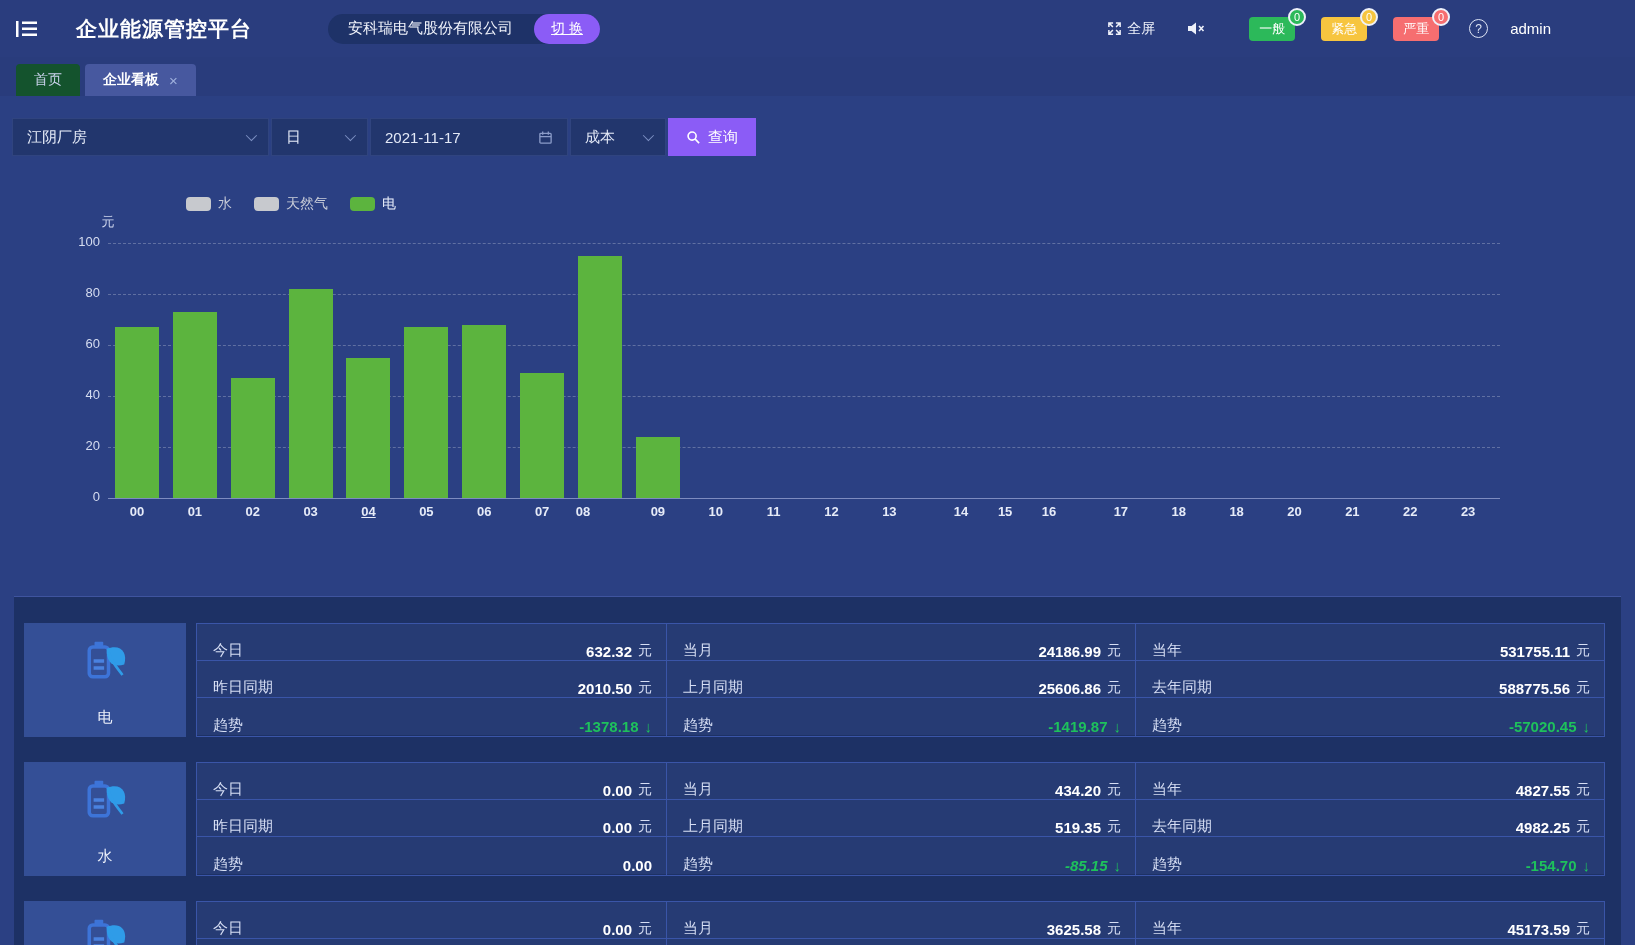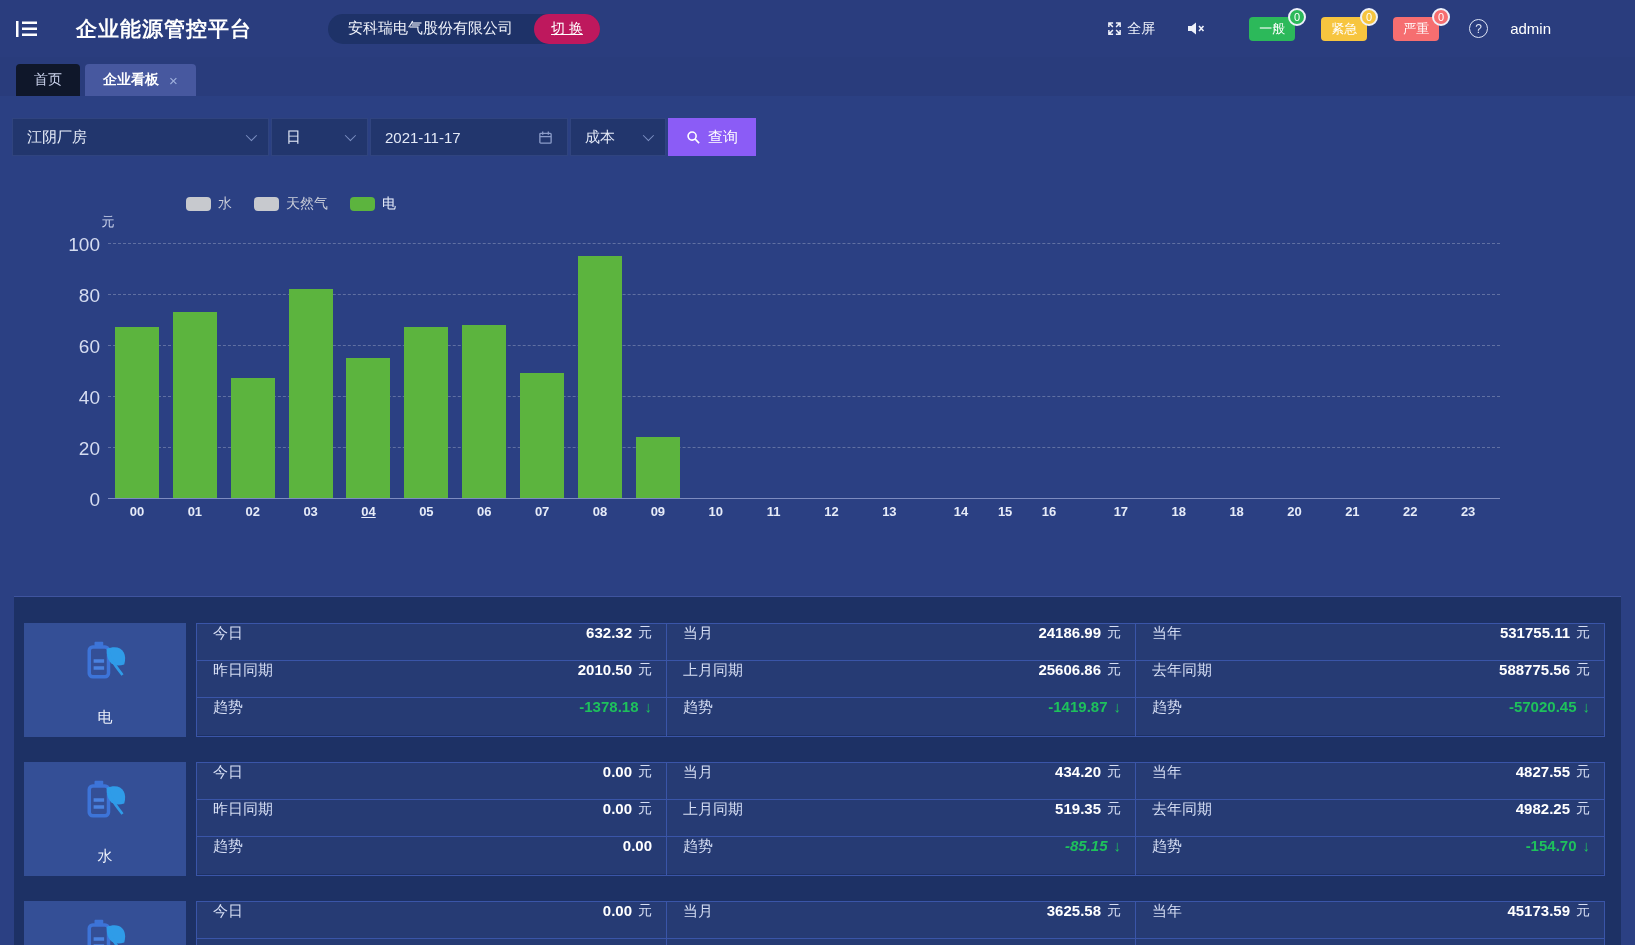--- a/index.html
+++ b/index.html
@@ -5,66 +5,66 @@
   * { margin:0; padding:0; box-sizing:border-box; }
   html,body { width:1635px; height:945px; overflow:hidden; }
   body { font-family:"Liberation Sans","DejaVu Sans",sans-serif; background:#2b4083; color:#fff; position:relative; }
 
   
   .app-header { height:57px; background:#2a3d7e; display:flex; align-items:center; padding-left:16px;gap:12px; }
   .menu-ic { width:22px; height:18px; cursor:pointer; flex:none; }
   .page-title { font-size:21px; font-weight:bold; letter-spacing:1px; margin-left:26px; white-space:nowrap; }
   .company-pill { position:relative; margin-left:64px; height:30px; width:272px; background:#1e3268; border-radius:15px; display:flex; align-items:center; padding:0 80px 0 20px; }
   .company-pill .cname { font-size:15px; color:#f0f3fb; white-space:nowrap; }
-  .switch-btn { position:absolute; right:0; top:0; height:30px; width:66px; border:none; border-radius:15px; background:#be185d; color:#fff; font-size:14px; cursor:pointer; font-family:inherit;text-decoration:underline; }
+  .switch-btn { position:absolute; right:0; top:0; height:30px; width:66px; border:none; border-radius:15px; background:#8b5cf6; color:#fff; font-size:14px; cursor:pointer; font-family:inherit;text-decoration:underline; }
   .h-right { margin-left:auto; display:flex; align-items:center; padding-right:84px; }
   .fs-btn { display:flex; align-items:center; gap:5px; font-size:14px; color:#eef1fa; cursor:pointer; }
   .mute-btn { margin-left:32px; cursor:pointer; display:flex; }
   .alarms { display:flex; gap:26px; margin-left:44px; }
   .chip { position:relative; height:24px; min-width:46px; border-radius:4px; color:#fff; font-size:13px; display:flex; align-items:center; justify-content:center; padding:0 8px; cursor:pointer; }
   .bubble { position:absolute; top:-9px; right:-11px; width:18px; height:18px; border-radius:50%; border:2px solid #eef1fa; font-size:11px; display:flex; align-items:center; justify-content:center; }
   .help { margin-left:30px; width:19px; height:19px; border:1.5px solid #dfe5f5; border-radius:50%; display:flex; align-items:center; justify-content:center; font-size:12px; color:#dfe5f5; cursor:pointer; }
   .user { margin-left:22px; font-size:15px; cursor:pointer; }
 
   
   .tabbar { height:39px; background:#293c7c; display:flex; align-items:flex-end; padding-left:16px; gap:5px; }
-  .tab { height:32px; display:flex; align-items:center; padding:0 18px; border-radius:4px 4px 0 0; background:#0f172a; color:#ccd4ee; font-size:14px; cursor:pointer; }
+  .tab { height:32px; display:flex; align-items:center; padding:0 18px; border-radius:4px 4px 0 0; background:#14532d; color:#ccd4ee; font-size:14px; cursor:pointer; }
   .tab.active { background:#47589f; color:#fff; font-weight:bold; }
   .tab .close { margin-left:10px; color:#9fb0dd; font-weight:normal; font-size:15px; }
 
   
   .filters { display:flex; gap:2px; margin:22px 0 0 12px; height:38px; }
   .sel { background:#22366d; border:1px solid #30447f; display:flex; align-items:center; justify-content:space-between; padding:0 14px; color:#e3e9f7; font-size:15px; cursor:pointer; }
   .w-site{width:257px;} .w-period{width:97px;} .w-date{width:198px;} .w-metric{width:96px;}
   .chev { width:8px; height:8px; border-right:1.5px solid #7c8fc2; border-bottom:1.5px solid #7c8fc2; transform:rotate(45deg) translateY(-2px); flex:none; }
   .query-btn { width:88px; border:none; background:#8b5cf6; color:#fff; font-size:15px; display:flex; align-items:center; justify-content:center; gap:7px; cursor:pointer; font-family:inherit; }
 
   
   .chart { position:relative; height:356px; margin-top:14px; }
   .legend { position:absolute; left:186px; top:25px; display:flex; gap:22px; }
   .lg-item { display:flex; align-items:center; gap:7px; cursor:pointer; }
   .lg-item .sw { width:25px; height:14px; border-radius:4px; }
   .lg-item span { font-size:14px; }
   .y-unit { position:absolute; left:88px; top:43px; width:40px; text-align:center; font-size:13px; color:#cfd7ee; }
   .grid { position:absolute; left:108px; width:1392px; border-top:1px dashed rgba(255,255,255,0.25); }
   .grid.axis { border-top:1px solid #7e8cc0; }
-  .ytick { position:absolute; left:30px; width:70px; text-align:right; font-size:19px; color:#d5dcf0; }
+  .ytick { position:absolute; left:30px; width:70px; text-align:right; font-size:13px; color:#d5dcf0; }
   .xtick { position:absolute; top:334px; width:58px; text-align:center; font-size:13px; font-weight:600; color:#e6ebf8; }
   .bar { position:absolute; width:44px; }
 
   
   .panel { margin:70px 14px 0 14px; background:#1d3165; border-top:1px solid #3f549f; padding:26px 16px 30px 10px; }
   .erow { display:flex; gap:10px; margin-bottom:25px; }
   .ebox { width:162px; height:114px; background:#344f96; position:relative; flex:none; }
   .eicon { position:absolute; left:50%; top:10px; transform:translateX(-50%); }
   .ename { position:absolute; bottom:10px; width:100%; text-align:center; font-size:15px; color:#eef2fb; }
   .egrid { flex:1; display:grid; grid-template-columns:1fr 1fr 1fr; border:1px solid #3a55a8; }
   .egroup { border-left:1px solid #3a55a8; }
   .egroup:first-child { border-left:none; }
-  .cell { height:37px; background:#263b74; border-bottom:1px solid #3a55a8; display:flex; align-items:flex-start; padding:0 14px 0 16px; }
+  .cell { height:37px; background:#263b74; border-bottom:1px solid #3a55a8; display:flex; align-items:flex-end; padding:0 14px 0 16px; }
   .cell:last-child { border-bottom:none; }
   .cell .lab { font-size:15px; color:#d6def4; }
   .cell .val { margin-left:auto; font-weight:bold; color:#fff; font-size:15px; }
   .cell .unit { font-weight:normal; color:#d6def4; margin-left:6px; font-size:14px; }
   .cell .arrow { font-weight:bold; margin-left:6px; font-size:15px; }
 </style>
 </head>
 <body>
 
 <header class="app-header">
@@ -188,21 +188,21 @@
       <div class="xtick" style="left: 281.625px;">03</div>
       <div class="bar" style="left: 288.562px; top: 118.9px; height: 209.1px; background: rgb(92, 180, 62);"></div>
       <div class="xtick" style="left: 339.5px; text-decoration: underline;">04</div>
       <div class="bar" style="left: 346.438px; top: 187.75px; height: 140.25px; background: rgb(92, 180, 62);"></div>
       <div class="xtick" style="left: 397.375px;">05</div>
       <div class="bar" style="left: 404.312px; top: 157.15px; height: 170.85px; background: rgb(92, 180, 62);"></div>
       <div class="xtick" style="left: 455.25px;">06</div>
       <div class="bar" style="left: 462.188px; top: 154.6px; height: 173.4px; background: rgb(92, 180, 62);"></div>
       <div class="xtick" style="left: 513.125px;">07</div>
       <div class="bar" style="left: 520.062px; top: 203.05px; height: 124.95px; background: rgb(92, 180, 62);"></div>
-      <div class="xtick" style="left: 571px;">08</div>
+      <div class="xtick" style="left: 554px;">08</div>
       <div class="bar" style="left: 577.938px; top: 85.75px; height: 242.25px; background: rgb(92, 180, 62);"></div>
       <div class="xtick" style="left: 628.875px;">09</div>
       <div class="bar" style="left: 635.812px; top: 266.8px; height: 61.2px; background: rgb(92, 180, 62);"></div>
       <div class="xtick" style="left: 686.75px;">10</div>
       <div class="xtick" style="left: 744.625px;">11</div>
       <div class="xtick" style="left: 802.5px;">12</div>
       <div class="xtick" style="left: 860.375px;">13</div>
       <div class="xtick" style="left: 932px;">14</div>
       <div class="xtick" style="left: 976.125px;">15</div>
       <div class="xtick" style="left: 1020px;">16</div>

